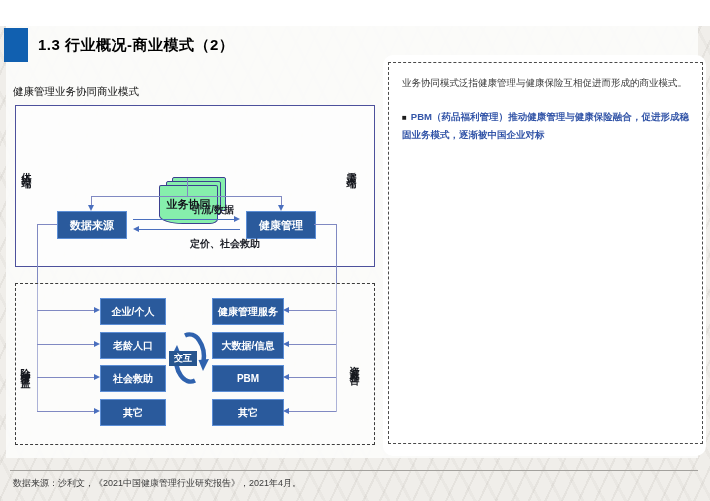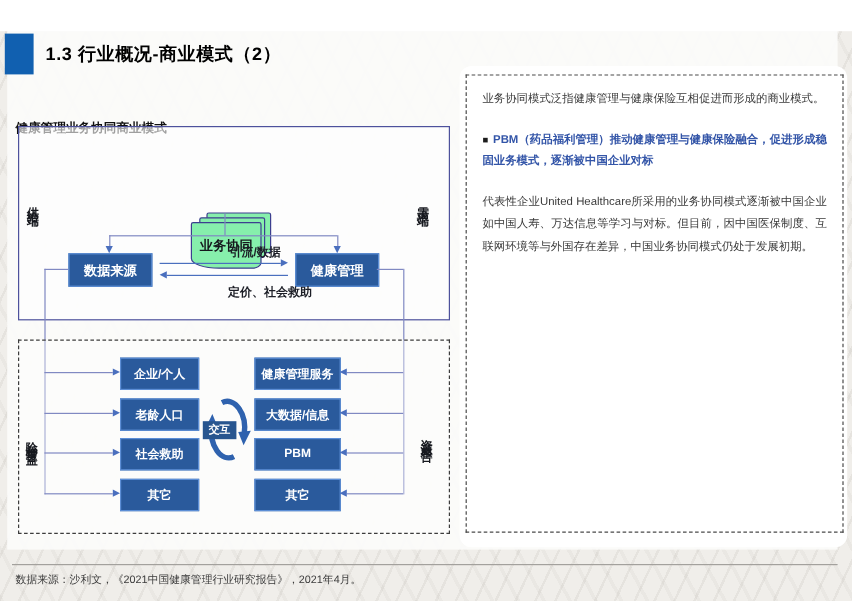--- a/index.html
+++ b/index.html
@@ -12,21 +12,21 @@
       repeating-linear-gradient(62deg, rgba(188,184,177,0.12) 0 3px, transparent 3px 19px);
     position:relative;
   }
   .abs{position:absolute;}
   
   .top-strip{left:0;top:0;width:710px;height:26px;background:#ffffff;}
   .content-bg{left:6px;top:14px;width:692px;height:444px;background:rgba(251,251,250,0.95);}
   .title-square{left:4px;top:28px;width:24px;height:34px;background:#1160b0;}
   .page-title{left:38px;top:36px;font-size:15px;font-weight:bold;color:#000000;letter-spacing:0.5px;}
   
-  .diagram-caption{left:13px;top:85px;font-size:10.5px;font-weight:bold;color:#111;margin-top:15px;}
+  .diagram-caption{left:13px;top:85px;font-size:10.5px;font-weight:normal;color:#111;}
   .solid-box{left:15px;top:105px;width:358px;height:160px;border:1.5px solid #4d519c;background:rgba(255,255,255,0.6);}
   .dashed-box{left:15px;top:283px;width:358px;height:160px;border:1px dashed #3c3c3c;background:rgba(255,255,255,0.35);}
   .doc-page{border:1.5px solid #3c3f8f;background:#86efac;margin-top:44px;}
   .doc3{left:172px;top:133px;width:52px;height:32px;border-radius:2px;}
   .doc2{left:166px;top:137px;width:53px;height:32px;border-radius:2px;}
   .doc1{left:159px;top:141px;width:57px;height:37px;display:flex;align-items:center;justify-content:center;
         font-size:11px;font-weight:bold;color:#15171c;border-radius:2px 2px 8px 40%/2px 2px 5px 22%;}
   .node{background:#2a5a9c;border:1px solid #5c8ed6;color:#fff;font-weight:bold;
         display:flex;align-items:center;justify-content:center;}
   .node-big{font-size:11px;}
@@ -129,17 +129,16 @@
   <polygon points="28.5,30 39,29 33,41" fill="#2f62ae"></polygon>
   <path d="M 25 50.5 A 14.5 22.5 0 0 1 6.5 24" fill="none" stroke="#2f62ae" stroke-width="4.5"></path>
   <polygon points="11.5,26 1,27 7,15" fill="#2f62ae"></polygon>
 </svg>
 <div class="abs interact-badge">交互</div>
 
 <div class="abs right-card"></div>
 <div class="abs panel-dashed">
   <p>业务协同模式泛指健康管理与健康保险互相促进而形成的商业模式。</p>
   <p><span class="p-bullet">■</span><span class="p-blue">PBM（药品福利管理）推动健康管理与健康保险融合，促进形成稳固业务模式，逐渐被中国企业对标</span></p>
-  <p>代表性企业United Healthcare所采用的业务协同模式逐渐被中国企业如中国人寿、万达信息等学习与对标。但目前，因中国医保制度、互联网环境等与外国存在差异，中国业务协同模式仍处于发展初期。</p>
 </div>
 
 <div class="abs footer-line"></div>
 <div class="abs footer-src">数据来源：沙利文，《2021中国健康管理行业研究报告》，2021年4月。</div>
 
 </body></html>

